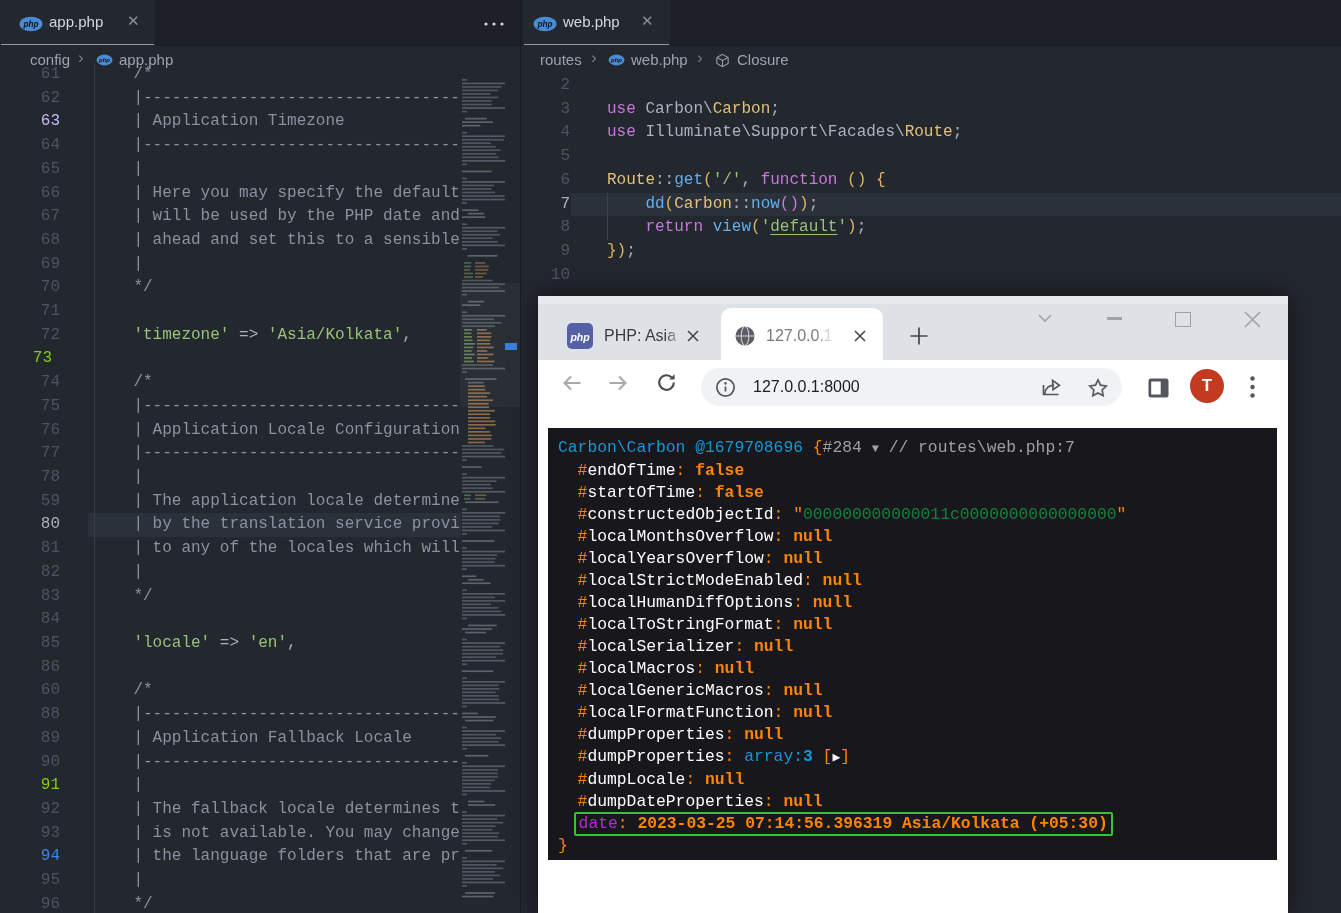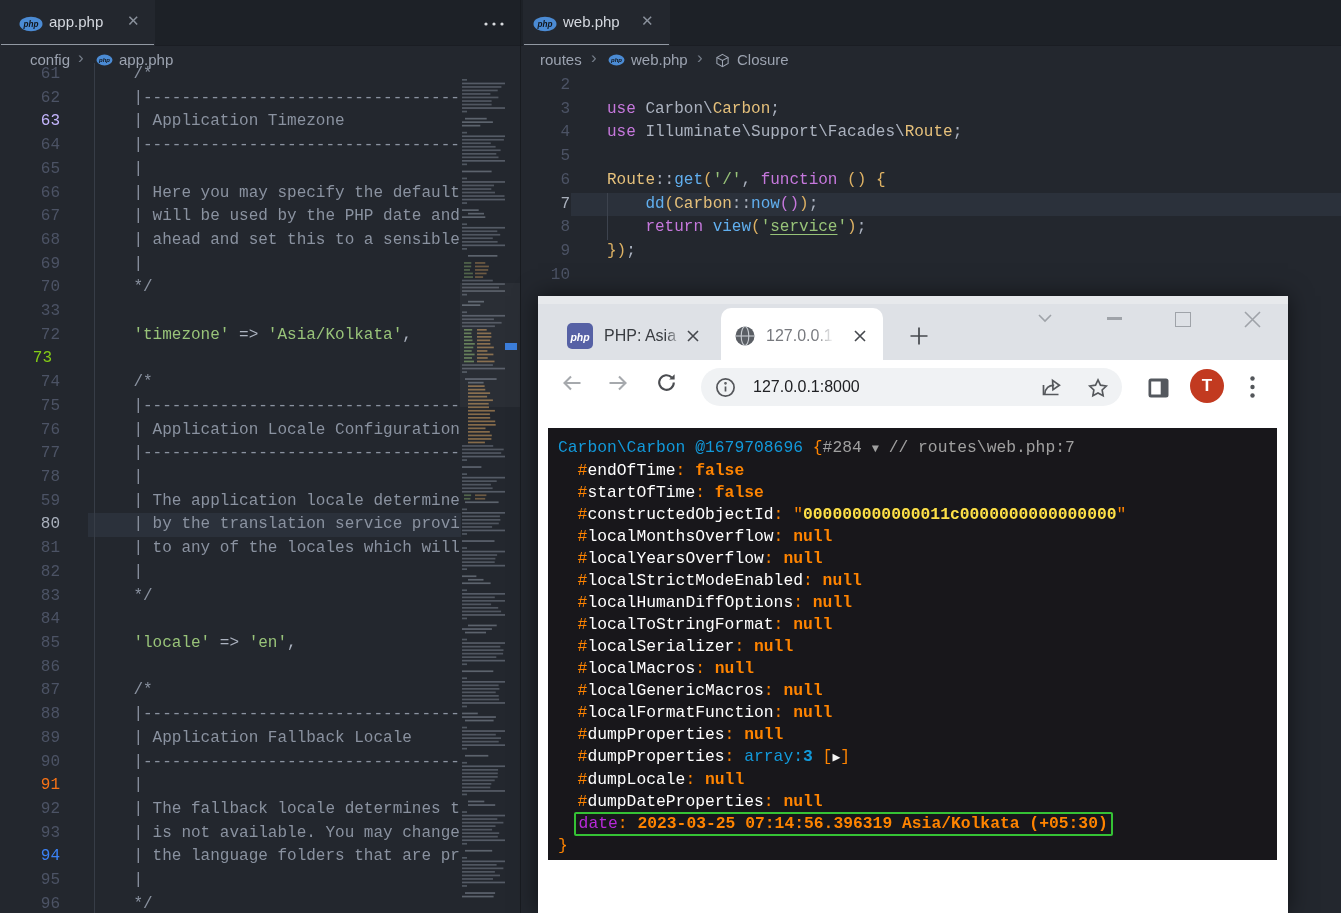--- a/index.html
+++ b/index.html
@@ -1,21 +1,21 @@
 <!DOCTYPE html>
 <html><head><meta charset="utf-8"><style>
 *{margin:0;padding:0;box-sizing:border-box}
 html,body{width:1341px;height:913px;overflow:hidden;background:#23272e}
 .abs{position:absolute}
 .mono{font-family:"Liberation Mono",monospace;font-size:16px;line-height:23.71px;white-space:pre}
 .sans{font-family:"Liberation Sans",sans-serif}
 .num{font-family:"Liberation Mono",monospace;font-size:16px;line-height:23.71px;text-align:right;color:#4c5365}
 .cm{color:#8a92a0}.pn{color:#abb2bf}.str{color:#98c379}.kw{color:#c678dd}.fn{color:#61afef}.cls{color:#e5c07b}.br{color:#deb264}
 .dump{font-family:"Liberation Mono",monospace;font-size:16.33px;line-height:22px;white-space:pre;color:#ff8400}
-.nt{color:#1299da}.rf{color:#a0a0a0}.pr{color:#fff}.dst{color:#fde047;font-weight:bold}
+.nt{color:#1299da}.rf{color:#a0a0a0}.pr{color:#fff}.dst{color:#15803d;font-weight:normal}
 .cs{font-weight:bold}.mt{color:#b729d9}.b{font-weight:bold}
 div>svg{display:block}
 </style></head><body>
 
 <div class="abs" style="left:0;top:0;width:521px;height:46px;background:#1d2127;border-bottom:1px solid #1a1d23"></div>
 <div class="abs" style="left:0;top:0;width:155px;height:46px;background:#23272e"></div>
 <div class="abs" style="left:1px;top:44px;width:153px;height:1.2px;background:#9299a3"></div>
 <div class="abs" style="left:19px;top:16px;width:24px;height:16px">
     <svg width="24" height="16" viewBox="0 0 24 16">
       <ellipse cx="12" cy="8" rx="11.5" ry="7.3" fill="#4b8bd4"></ellipse>
@@ -56,21 +56,21 @@
 <div class="num abs" style="left:20px;top:135.50px;width:40px;color:#4c5365">66</div>
 <div class="mono abs" style="left:95px;top:135.50px">    <span class="cm">| Here you may specify the default timezone for your application, which</span></div>
 <div class="num abs" style="left:20px;top:159.21px;width:40px;color:#4c5365">67</div>
 <div class="mono abs" style="left:95px;top:159.21px">    <span class="cm">| will be used by the PHP date and date-time functions. We have gone</span></div>
 <div class="num abs" style="left:20px;top:182.92px;width:40px;color:#4c5365">68</div>
 <div class="mono abs" style="left:95px;top:182.92px">    <span class="cm">| ahead and set this to a sensible default for you out of the box.</span></div>
 <div class="num abs" style="left:20px;top:206.63px;width:40px;color:#4c5365">69</div>
 <div class="mono abs" style="left:95px;top:206.63px">    <span class="cm">|</span></div>
 <div class="num abs" style="left:20px;top:230.34px;width:40px;color:#4c5365">70</div>
 <div class="mono abs" style="left:95px;top:230.34px">    <span class="cm">*/</span></div>
-<div class="num abs" style="left:20px;top:254.05px;width:40px;color:#4c5365">33</div>
+<div class="num abs" style="left:20px;top:254.05px;width:40px;color:#4c5365">71</div>
 <div class="num abs" style="left:20px;top:277.76px;width:40px;color:#4c5365">72</div>
 <div class="mono abs" style="left:95px;top:277.76px">    <span class="str">'timezone'</span><span class="pn"> =&gt; </span><span class="str">'Asia/Kolkata'</span><span class="pn">,</span></div>
 <div class="num abs" style="left:12px;top:301.47px;width:40px;color:#84cc16">73</div>
 <div class="num abs" style="left:20px;top:325.18px;width:40px;color:#4c5365">74</div>
 <div class="mono abs" style="left:95px;top:325.18px">    <span class="cm">/*</span></div>
 <div class="num abs" style="left:20px;top:348.89px;width:40px;color:#4c5365">75</div>
 <div class="mono abs" style="left:95px;top:348.89px">    <span class="cm">|--------------------------------------------------------------------------</span></div>
 <div class="num abs" style="left:20px;top:372.60px;width:40px;color:#4c5365">76</div>
 <div class="mono abs" style="left:95px;top:372.60px">    <span class="cm">| Application Locale Configuration</span></div>
 <div class="num abs" style="left:20px;top:396.31px;width:40px;color:#4c5365">77</div>
@@ -84,29 +84,29 @@
 <div class="num abs" style="left:20px;top:491.15px;width:40px;color:#4c5365">81</div>
 <div class="mono abs" style="left:95px;top:491.15px">    <span class="cm">| to any of the locales which will be supported by the application.</span></div>
 <div class="num abs" style="left:20px;top:514.86px;width:40px;color:#4c5365">82</div>
 <div class="mono abs" style="left:95px;top:514.86px">    <span class="cm">|</span></div>
 <div class="num abs" style="left:20px;top:538.57px;width:40px;color:#4c5365">83</div>
 <div class="mono abs" style="left:95px;top:538.57px">    <span class="cm">*/</span></div>
 <div class="num abs" style="left:20px;top:562.28px;width:40px;color:#4c5365">84</div>
 <div class="num abs" style="left:20px;top:585.99px;width:40px;color:#4c5365">85</div>
 <div class="mono abs" style="left:95px;top:585.99px">    <span class="str">'locale'</span><span class="pn"> =&gt; </span><span class="str">'en'</span><span class="pn">,</span></div>
 <div class="num abs" style="left:20px;top:609.70px;width:40px;color:#4c5365">86</div>
-<div class="num abs" style="left:20px;top:633.41px;width:40px;color:#4c5365">87</div>
+<div class="num abs" style="left:20px;top:633.41px;width:40px;color:#4c5365">60</div>
 <div class="mono abs" style="left:95px;top:633.41px">    <span class="cm">/*</span></div>
 <div class="num abs" style="left:20px;top:657.12px;width:40px;color:#4c5365">88</div>
 <div class="mono abs" style="left:95px;top:657.12px">    <span class="cm">|--------------------------------------------------------------------------</span></div>
 <div class="num abs" style="left:20px;top:680.83px;width:40px;color:#4c5365">89</div>
 <div class="mono abs" style="left:95px;top:680.83px">    <span class="cm">| Application Fallback Locale</span></div>
 <div class="num abs" style="left:20px;top:704.54px;width:40px;color:#4c5365">90</div>
 <div class="mono abs" style="left:95px;top:704.54px">    <span class="cm">|--------------------------------------------------------------------------</span></div>
-<div class="num abs" style="left:20px;top:728.25px;width:40px;color:#f97316">91</div>
+<div class="num abs" style="left:20px;top:728.25px;width:40px;color:#84cc16">91</div>
 <div class="mono abs" style="left:95px;top:728.25px">    <span class="cm">|</span></div>
 <div class="num abs" style="left:20px;top:751.96px;width:40px;color:#4c5365">92</div>
 <div class="mono abs" style="left:95px;top:751.96px">    <span class="cm">| The fallback locale determines the locale to use when the current one</span></div>
 <div class="num abs" style="left:20px;top:775.67px;width:40px;color:#4c5365">93</div>
 <div class="mono abs" style="left:95px;top:775.67px">    <span class="cm">| is not available. You may change the value to correspond to any of</span></div>
 <div class="num abs" style="left:20px;top:799.38px;width:40px;color:#3b82f6">94</div>
 <div class="mono abs" style="left:95px;top:799.38px">    <span class="cm">| the language folders that are provided through your application.</span></div>
 <div class="num abs" style="left:20px;top:823.09px;width:40px;color:#4c5365">95</div>
 <div class="mono abs" style="left:95px;top:823.09px">    <span class="cm">|</span></div>
 <div class="num abs" style="left:20px;top:846.80px;width:40px;color:#4c5365">96</div>
@@ -371,21 +371,21 @@
 <div class="num abs" style="left:521px;top:97.71px;width:49px;color:#4c5365">3</div>
 <div class="mono abs" style="left:607px;top:97.71px"><span class="kw">use</span><span class="pn">&nbsp;Carbon\</span><span class="cls">Carbon</span><span class="pn">;</span></div>
 <div class="num abs" style="left:521px;top:121.42px;width:49px;color:#4c5365">4</div>
 <div class="mono abs" style="left:607px;top:121.42px"><span class="kw">use</span><span class="pn">&nbsp;Illuminate\Support\Facades\</span><span class="cls">Route</span><span class="pn">;</span></div>
 <div class="num abs" style="left:521px;top:145.13px;width:49px;color:#4c5365">5</div>
 <div class="num abs" style="left:521px;top:168.84px;width:49px;color:#4c5365">6</div>
 <div class="mono abs" style="left:607px;top:168.84px"><span class="cls">Route</span><span class="pn">::</span><span class="fn">get</span><span class="br">(</span><span class="str">'/'</span><span class="pn">,&nbsp;</span><span class="kw">function</span><span class="pn">&nbsp;</span><span class="br">()</span><span class="br">&nbsp;{</span></div>
 <div class="num abs" style="left:521px;top:192.55px;width:49px;color:#a9b0bc">7</div>
 <div class="mono abs" style="left:607px;top:192.55px"><span class="pn">&nbsp;&nbsp;&nbsp;&nbsp;</span><span class="fn">dd</span><span class="br">(</span><span class="cls">Carbon</span><span class="pn">::</span><span class="fn">now</span><span class="kw">()</span><span class="br">)</span><span class="pn">;</span></div>
 <div class="num abs" style="left:521px;top:216.26px;width:49px;color:#4c5365">8</div>
-<div class="mono abs" style="left:607px;top:216.26px"><span class="pn">&nbsp;&nbsp;&nbsp;&nbsp;</span><span class="kw">return</span><span class="pn">&nbsp;</span><span class="fn">view</span><span class="br">(</span><span class="str">'</span><span class="str u">service</span><span class="str">'</span><span class="br">)</span><span class="pn">;</span></div>
+<div class="mono abs" style="left:607px;top:216.26px"><span class="pn">&nbsp;&nbsp;&nbsp;&nbsp;</span><span class="kw">return</span><span class="pn">&nbsp;</span><span class="fn">view</span><span class="br">(</span><span class="str">'</span><span class="str u">default</span><span class="str">'</span><span class="br">)</span><span class="pn">;</span></div>
 <div class="num abs" style="left:521px;top:239.97px;width:49px;color:#4c5365">9</div>
 <div class="mono abs" style="left:607px;top:239.97px"><span class="br">})</span><span class="pn">;</span></div>
 <div class="num abs" style="left:521px;top:263.68px;width:49px;color:#4c5365">10</div>
 <div class="abs" style="left:538px;top:296px;width:750px;height:617px;background:#fff;box-shadow:0 0 22px rgba(0,0,0,0.55)">
 <div class="abs" style="left:0;top:0;width:750px;height:64px;background:#dee1e6"></div>
 <div class="abs" style="left:29px;top:27px;width:26px;height:26px">
       <svg width="26" height="26" viewBox="0 0 26 26">
         <rect width="26" height="26" rx="5" fill="#5661a5"></rect>
         <text x="13" y="17.5" font-family="Liberation Sans" font-size="10.5" font-style="italic" font-weight="bold" fill="#fff" text-anchor="middle">php</text>
       </svg>

